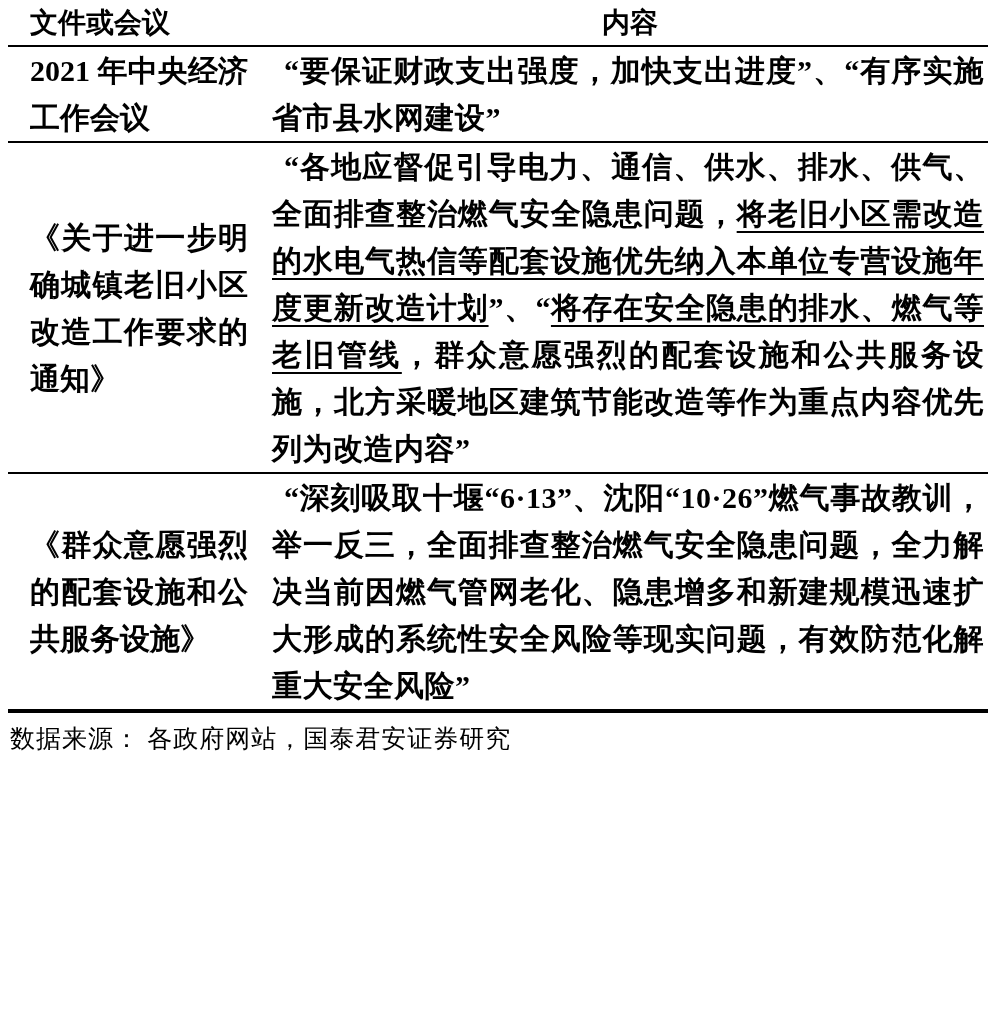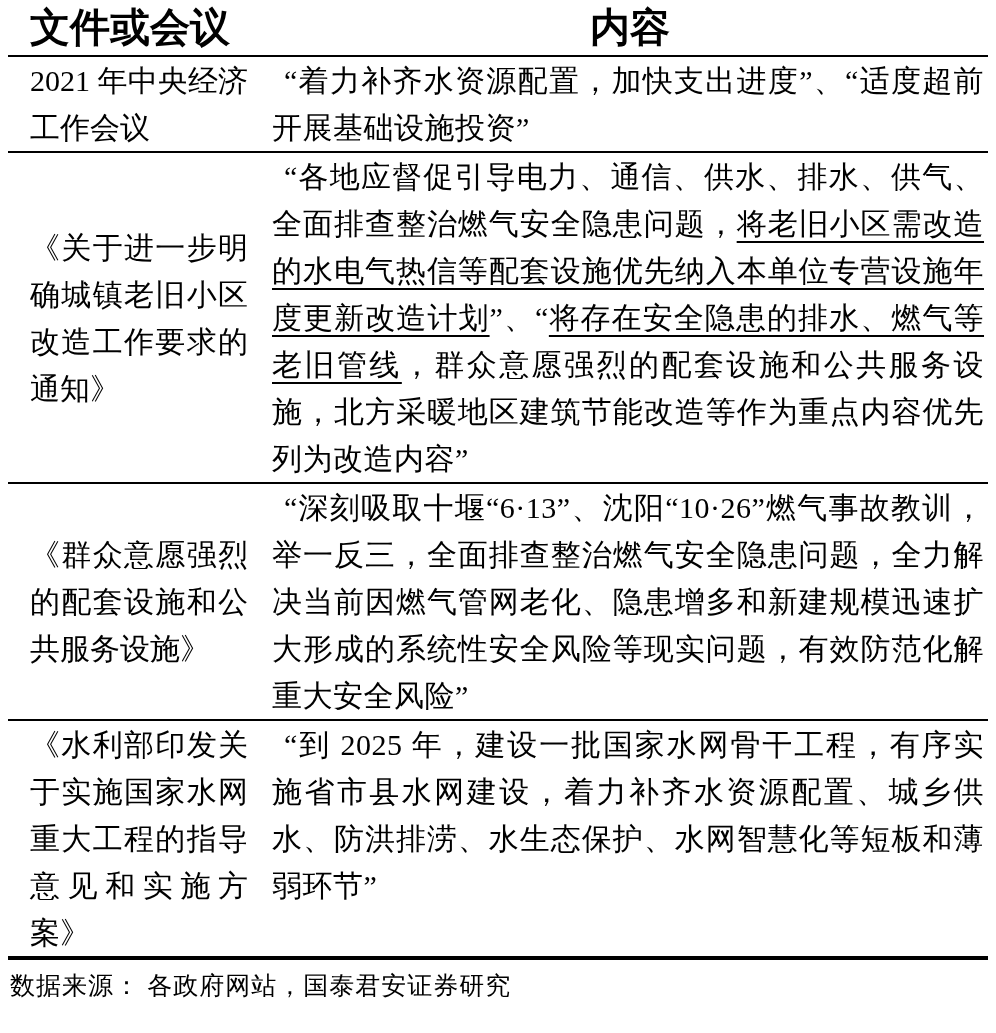--- a/index.html
+++ b/index.html
@@ -25,23 +25,23 @@
     padding: 6px 0 1px 0;
     white-space: pre-wrap;
     border-bottom: 4px solid #000000;
   }
   table.policy {
     width: 980px;
     border-collapse: collapse;
     table-layout: fixed;
     border-bottom: 4px solid #000000;
   }
-  th, td { padding: 0; }
+  th, td { padding: 0; font-weight: bold; }
   thead th {
-    font-size: 40px;
+    font-size: 28px;
     font-weight: bold;
     height: 45px;
     border-bottom: 2px solid #000000;
     vertical-align: middle;
   }
   th.col1 { width: 242px; text-align: left; padding-left: 22px; }
   th.col2 { text-align: center; }
   tbody td {
     font-size: 30px;
     line-height: 47px;
@@ -82,32 +82,28 @@
   <table class="policy">
     <thead>
       <tr>
         <th class="col1">文件或会议</th>
         <th class="col2">内容</th>
       </tr>
     </thead>
     <tbody>
       <tr>
         <td class="source">2021 年中央经济工作会议</td>
-        <td class="content"><span class="seg">“着力补齐水资源配置，加快支出进度”、“适度超前开展基础设施投资”</span></td>
+        <td class="content"><span class="seg">“要保证财政支出强度，加快支出进度”、“有序实施省市县水网建设”</span></td>
       </tr>
       <tr>
         <td class="source">《关于进一步明确城镇老旧小区改造工作要求的通知》</td>
         <td class="content"><span class="seg">“各地应督促引导电力、通信、供水、排水、供气、全面排查整治燃气安全隐患问题，</span><span class="seg u">将老旧小区需改造的水电气热信等配套设施优先纳入本单位专营设施年度更新改造计划</span><span class="seg">”、“</span><span class="seg u">将存在安全隐患的排水、燃气等老旧管线</span><span class="seg">，群众意愿强烈的配套设施和公共服务设施，北方采暖地区建筑节能改造等作为重点内容优先列为改造内容”</span></td>
       </tr>
       <tr>
         <td class="source">《群众意愿强烈的配套设施和公共服务设施》</td>
         <td class="content"><span class="seg">“深刻吸取十堰“6·13”、沈阳“10·26”燃气事故教训，举一反三，全面排查整治燃气安全隐患问题，全力解决当前因燃气管网老化、隐患增多和新建规模迅速扩大形成的系统性安全风险等现实问题，有效防范化解重大安全风险”</span></td>
       </tr>
-      <tr>
-        <td class="source">《水利部印发关于实施国家水网重大工程的指导意见和实施方案》</td>
-        <td class="content"><span class="seg">“到 2025 年，建设一批国家水网骨干工程，有序实施省市县水网建设，着力补齐水资源配置、城乡供水、防洪排涝、水生态保护、水网智慧化等短板和薄弱环节”</span></td>
-      </tr>
     </tbody>
   </table>
 
   <div class="footer">数据来源： 各政府网站，国泰君安证券研究</div>
 
 </div>
 
 </body></html>

